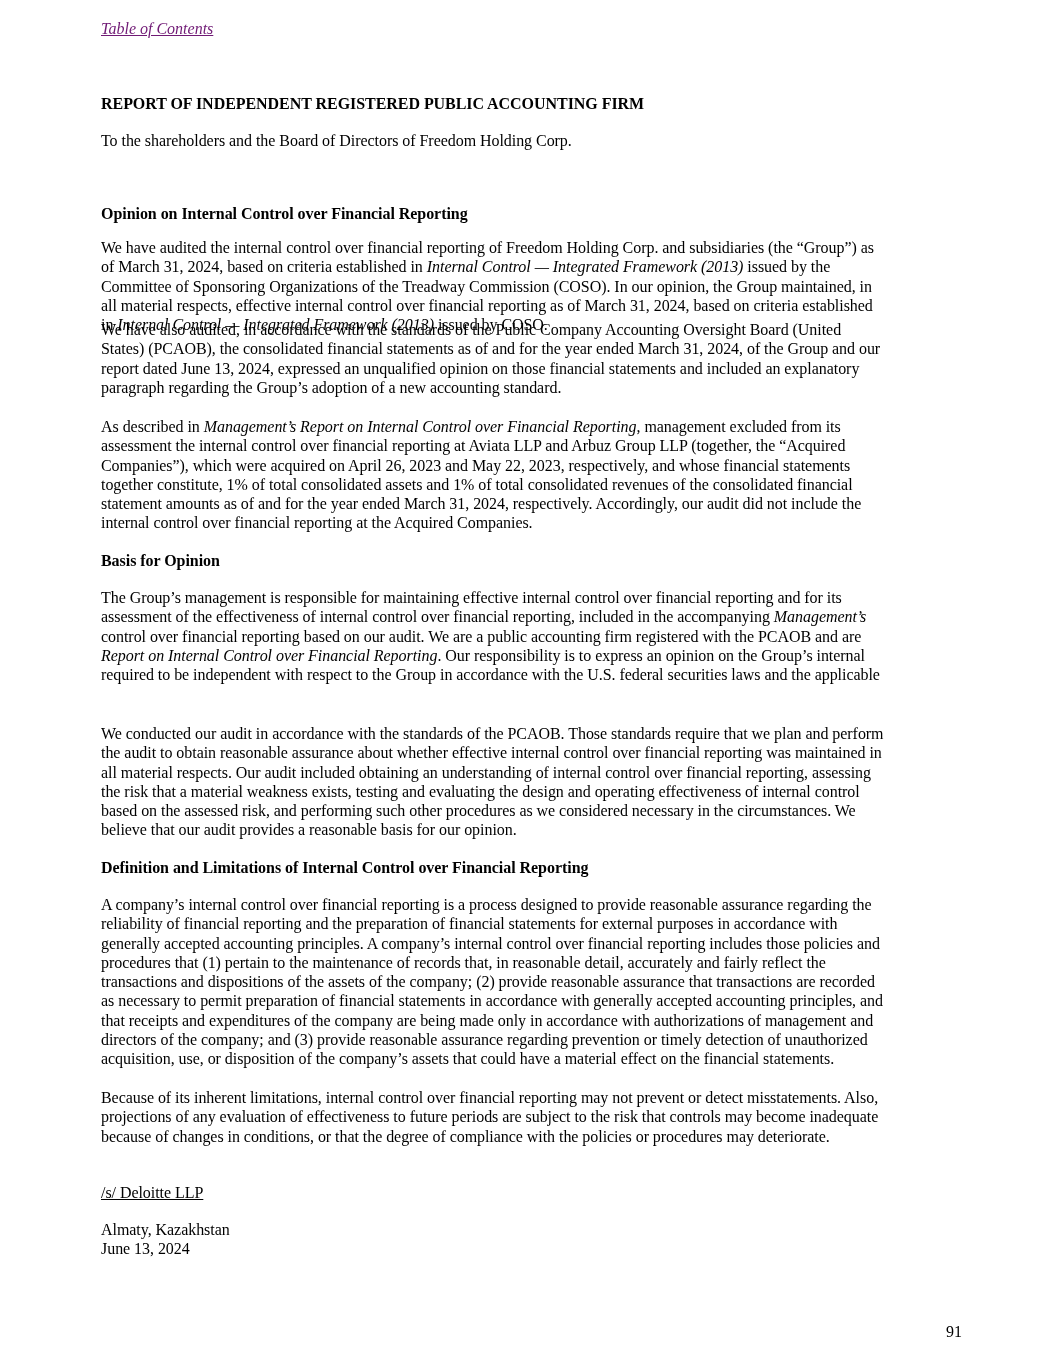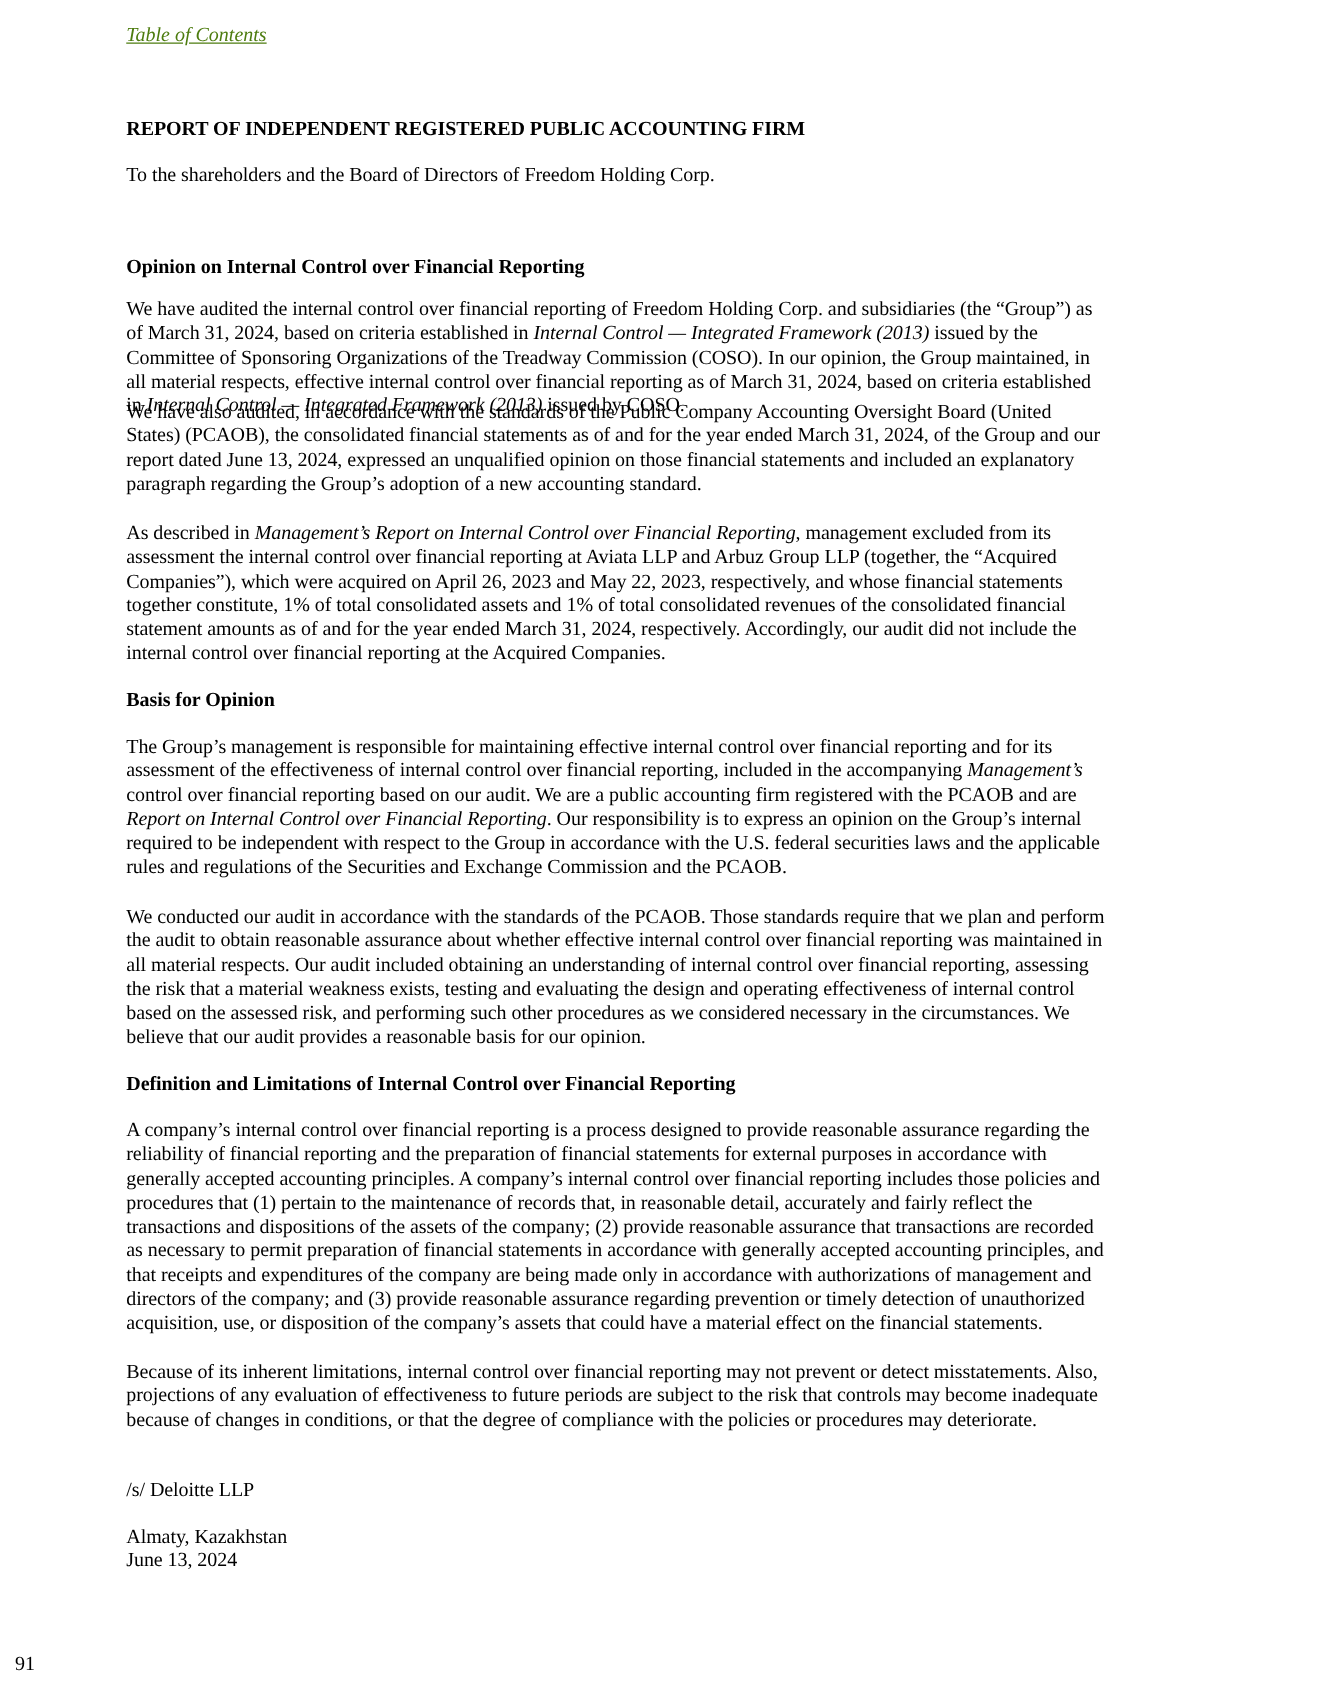--- a/index.html
+++ b/index.html
@@ -10,43 +10,43 @@
     font-family: "Liberation Serif", "DejaVu Serif", serif;
     color: #000000;
     overflow: hidden;
   }
   .toc-link {
     position: absolute;
     left: 101px;
     top: 19px;
     font-size: 16px;
     font-style: italic;
-    color: #4d7c0f;
+    color: #701a75;
     text-decoration: underline;
     cursor: pointer;
     line-height: 20px;
   }
   .block {
     position: absolute;
     left: 101px;
     width: 860px;
     font-size: 16px;
     line-height: 19.3px;
     white-space: nowrap;
     letter-spacing: -0.05px;
   }
   .block .ln { display: block; }
   .heading { font-weight: bold; }
   .it { font-style: italic; }
   .page-number {
     position: absolute;
-    left: 12px;
+    left: 0;
     width: 962px;
     top: 1322px;
-    text-align: left;
+    text-align: right;
     font-size: 16px;
     line-height: 20px;
   }
 </style>
 </head>
 <body>
 
 <a class="toc-link">Table of Contents</a>
 
 <div class="block heading" style="top:94px;font-family:Liberation Serif, serif;">REPORT OF INDEPENDENT REGISTERED PUBLIC ACCOUNTING FIRM</div>
@@ -80,21 +80,20 @@
 </div>
 
 <div class="block heading" style="top:551px;">Basis for Opinion</div>
 
 <div class="block" style="top:588px;">
   <span class="ln">The Group’s management is responsible for maintaining effective internal control over financial reporting and for its</span>
   <span class="ln"><span>assessment of the effectiveness of internal control over financial reporting, included in the accompanying </span><span class="it">Management’s</span></span>
   <span class="ln">control over financial reporting based on our audit. We are a public accounting firm registered with the PCAOB and are</span>
   <span class="ln"><span class="it">Report on Internal Control over Financial Reporting</span><span>. Our responsibility is to express an opinion on the Group’s internal</span></span>
   <span class="ln">required to be independent with respect to the Group in accordance with the U.S. federal securities laws and the applicable</span>
-  <span class="ln">rules and regulations of the Securities and Exchange Commission and the PCAOB.</span>
 </div>
 
 <div class="block" style="top:724px;">
   <span class="ln">We conducted our audit in accordance with the standards of the PCAOB. Those standards require that we plan and perform</span>
   <span class="ln">the audit to obtain reasonable assurance about whether effective internal control over financial reporting was maintained in</span>
   <span class="ln">all material respects. Our audit included obtaining an understanding of internal control over financial reporting, assessing</span>
   <span class="ln">the risk that a material weakness exists, testing and evaluating the design and operating effectiveness of internal control</span>
   <span class="ln">based on the assessed risk, and performing such other procedures as we considered necessary in the circumstances. We</span>
   <span class="ln">believe that our audit provides a reasonable basis for our opinion.</span>
 </div>
@@ -112,20 +111,20 @@
   <span class="ln">directors of the company; and (3) provide reasonable assurance regarding prevention or timely detection of unauthorized</span>
   <span class="ln">acquisition, use, or disposition of the company’s assets that could have a material effect on the financial statements.</span>
 </div>
 
 <div class="block" style="top:1088px;">
   <span class="ln">Because of its inherent limitations, internal control over financial reporting may not prevent or detect misstatements. Also,</span>
   <span class="ln">projections of any evaluation of effectiveness to future periods are subject to the risk that controls may become inadequate</span>
   <span class="ln">because of changes in conditions, or that the degree of compliance with the policies or procedures may deteriorate.</span>
 </div>
 
-<div class="block" style="top:1183px;">/s/ Deloitte LLP</div>
+<div class="block" style="top:1183px;text-decoration:underline;">/s/ Deloitte LLP</div>
 
 <div class="block" style="top:1220px;">
   <span class="ln">Almaty, Kazakhstan</span>
   <span class="ln">June 13, 2024</span>
 </div>
 
 <div class="page-number">91</div>
 
 </body></html>

